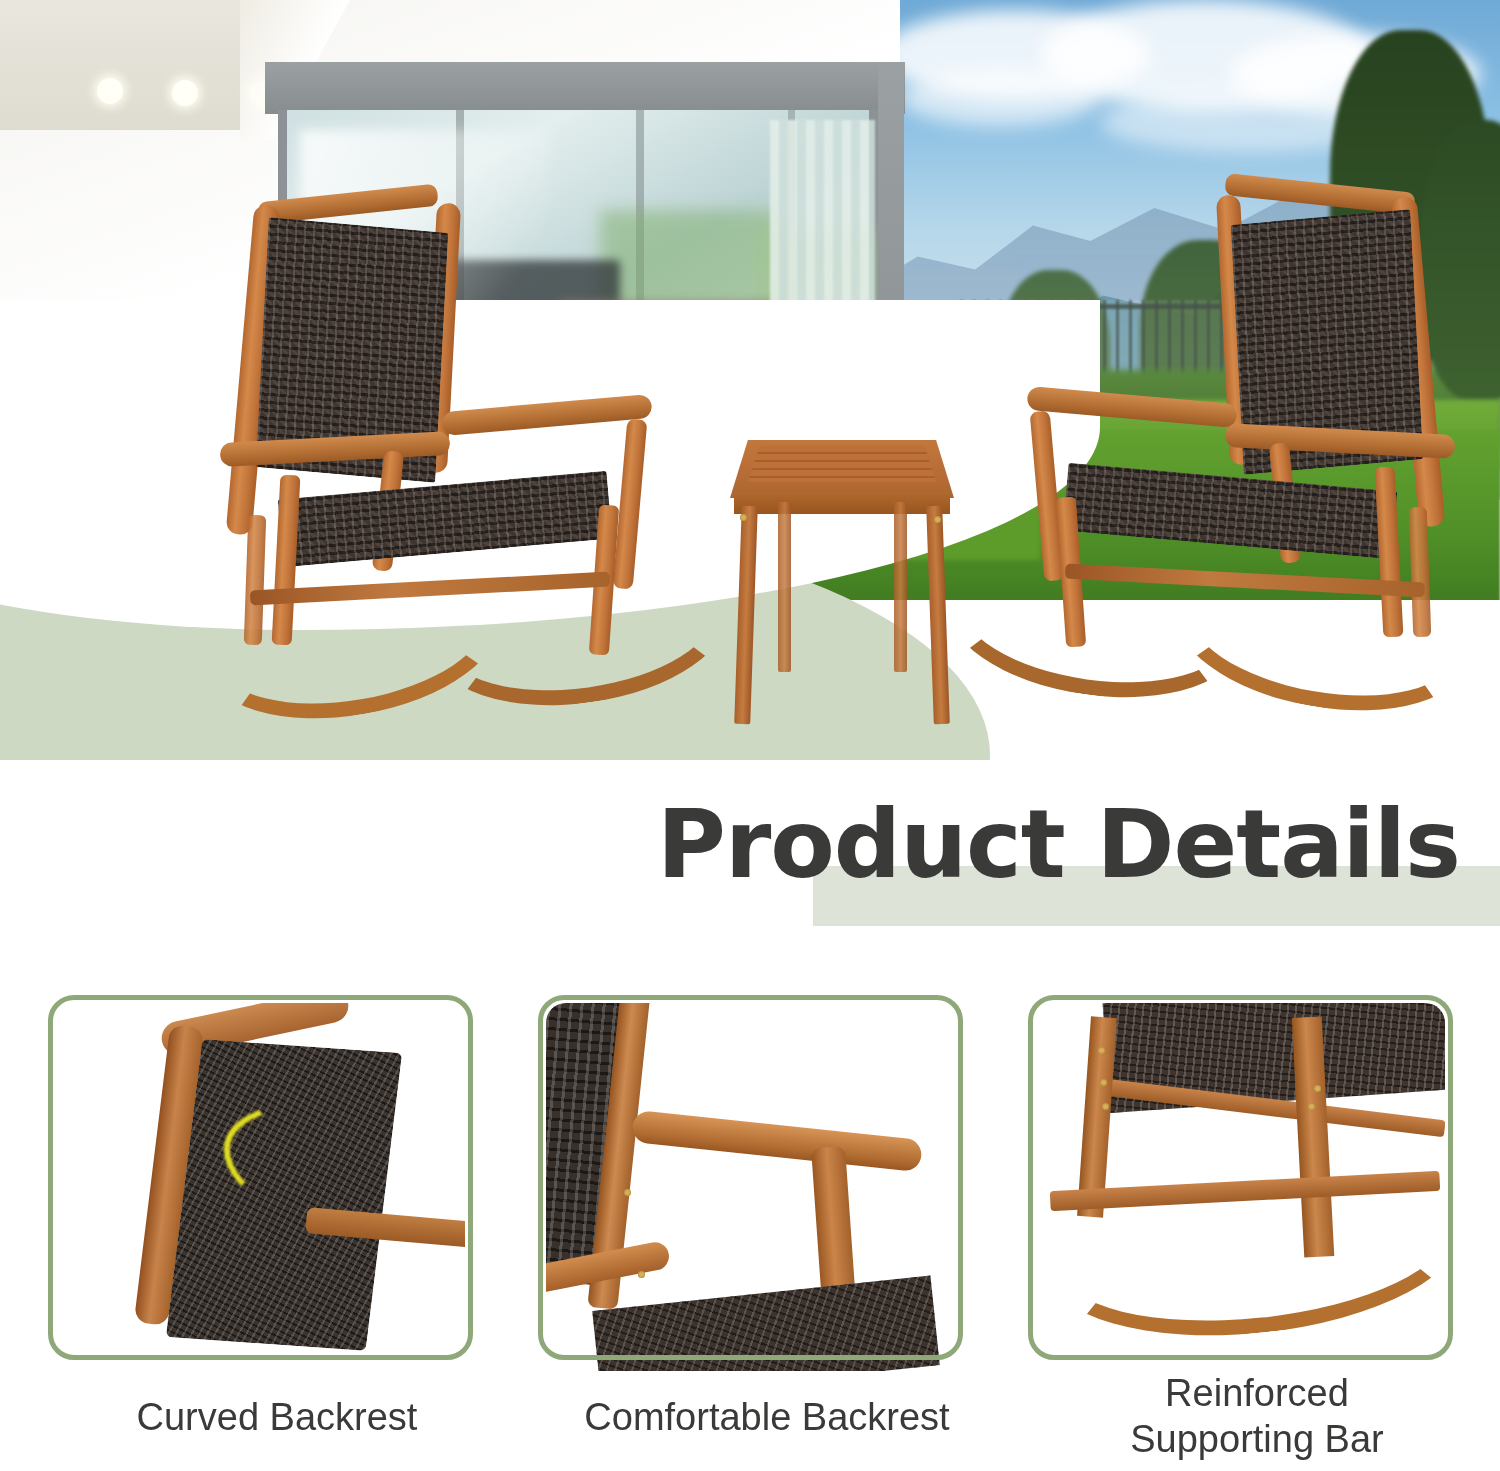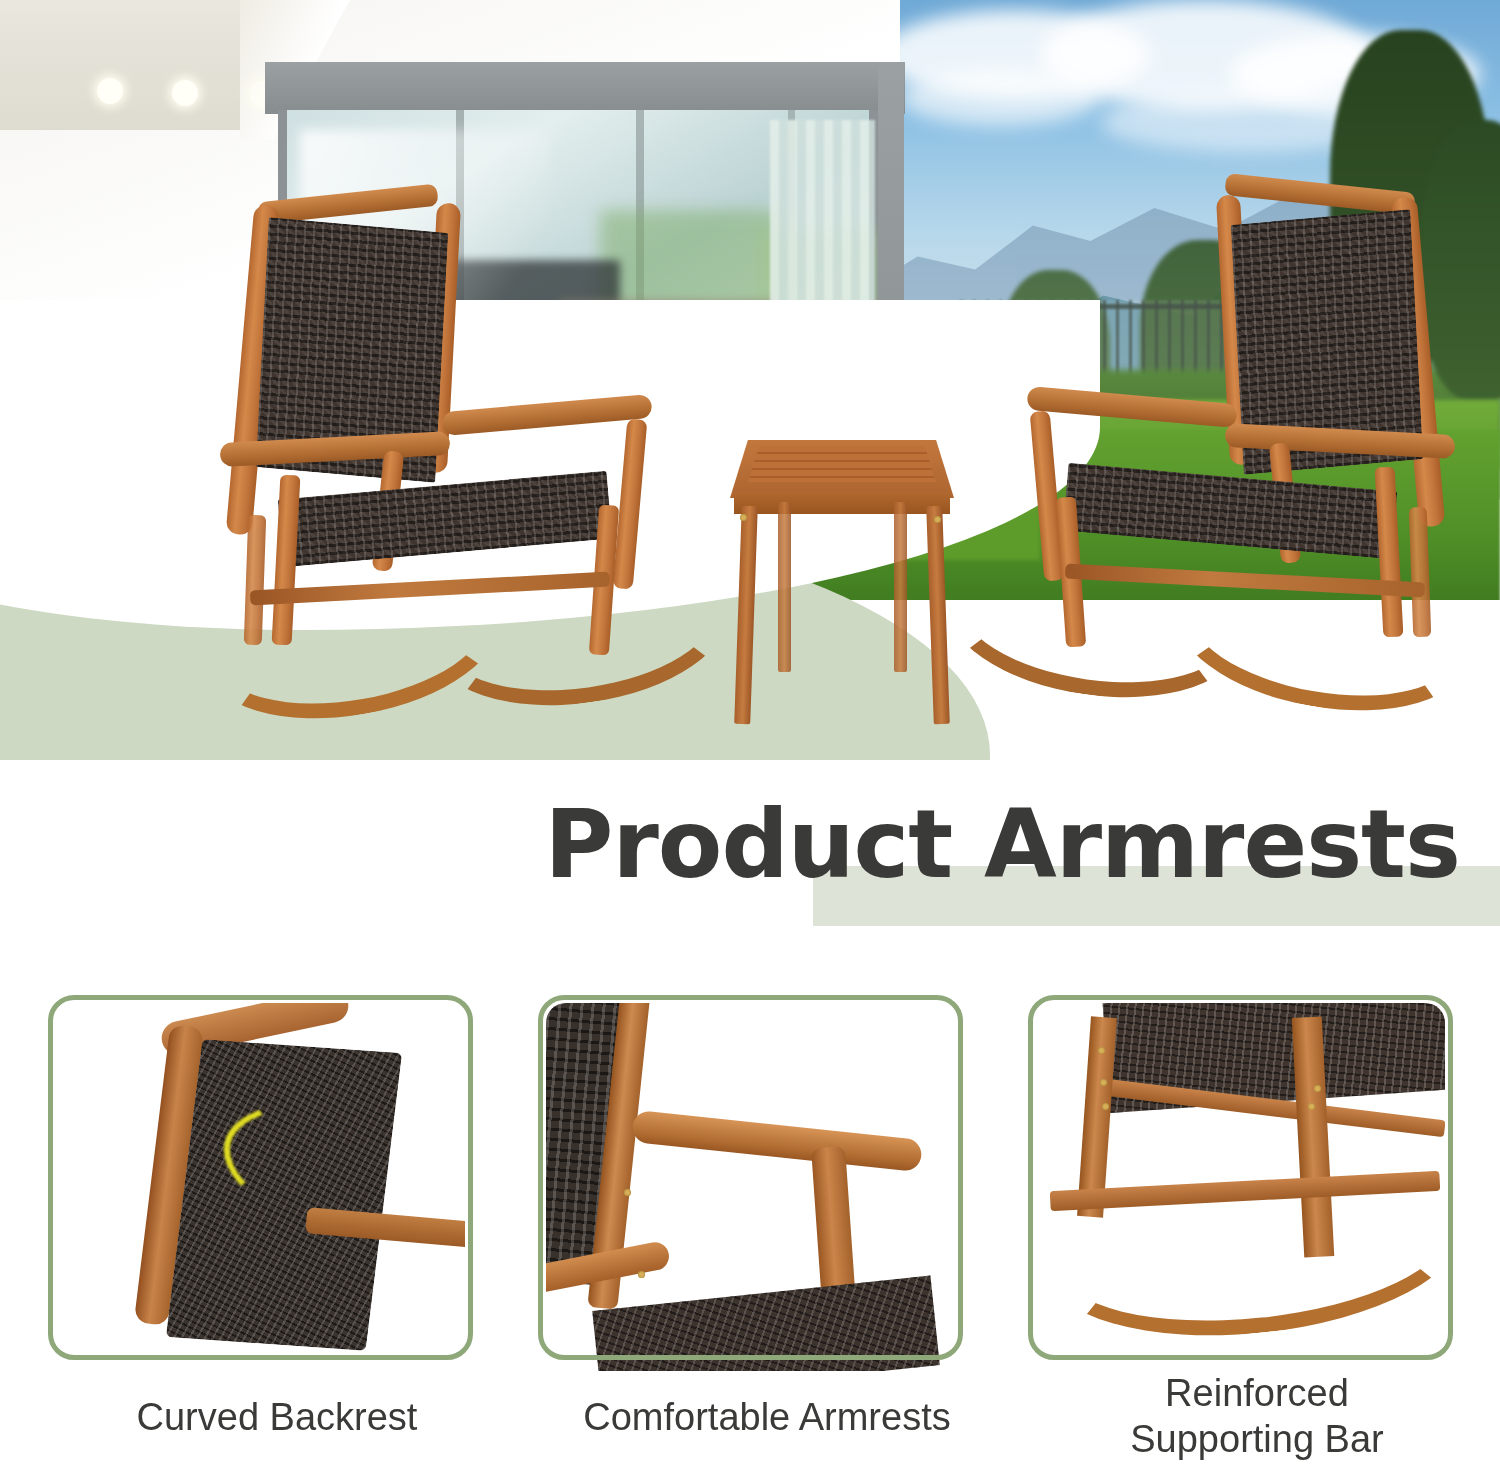--- a/index.html
+++ b/index.html
@@ -413,21 +413,21 @@
     <div class="cb-top wood-l" style="left:404px;top:292px;width:20px;height:170px;transform:rotate(-3deg);border-radius:6px;"></div>
     <div class="cb-top wood-l" style="left:86px;top:322px;width:20px;height:150px;transform:rotate(-4deg);border-radius:6px;"></div>
     <div class="cb-top wood-l" style="left:436px;top:332px;width:18px;height:130px;transform:rotate(-2deg);border-radius:6px;opacity:.9;"></div>
     <div class="seatbar wood-d" style="left:90px;top:398px;width:360px;height:15px;transform:rotate(3deg);"></div>
     <div style="position:absolute;left:198px;top:382px;width:300px;height:150px;border:15px solid #b4702f;border-color:transparent transparent #b4702f transparent;border-radius:50%;transform:rotate(10deg);"></div>
     <div style="position:absolute;left:-30px;top:370px;width:300px;height:150px;border:15px solid #a8672c;border-color:transparent transparent #a8672c transparent;border-radius:50%;transform:rotate(8deg);"></div>
   </div>
 </div>
 
 <div class="title-band"></div>
-<div class="title">Product Armrests</div>
+<div class="title">Product Details</div>
 
 <div class="panels">
 
   <div class="panel p1">
     <div class="shot">
       <div class="p1-crest"></div>
       <div class="p1-post"></div>
       <div class="p1-weave"></div>
       <div class="p1-rail"></div>
       <div class="p1-glowA"></div>
@@ -463,18 +463,18 @@
       <div class="screw" style="left:66px;top:100px;"></div>
       <div class="screw" style="left:278px;top:82px;"></div>
       <div class="screw" style="left:272px;top:100px;"></div>
     </div>
     <div class="frame"></div>
   </div>
 </div>
 
 <div class="captions">
   <div class="cap cap1">Curved Backrest</div>
-  <div class="cap cap2">Comfortable Armrests</div>
+  <div class="cap cap2">Comfortable Backrest</div>
   <div class="cap cap3">
     <div>Reinforced</div>
     <div>Supporting Bar</div>
   </div>
 </div>
 
 </body></html>

